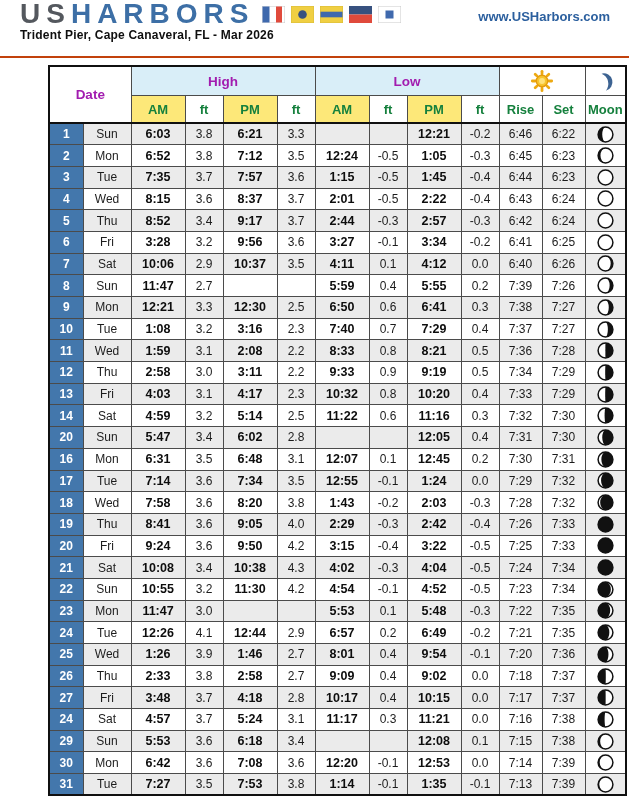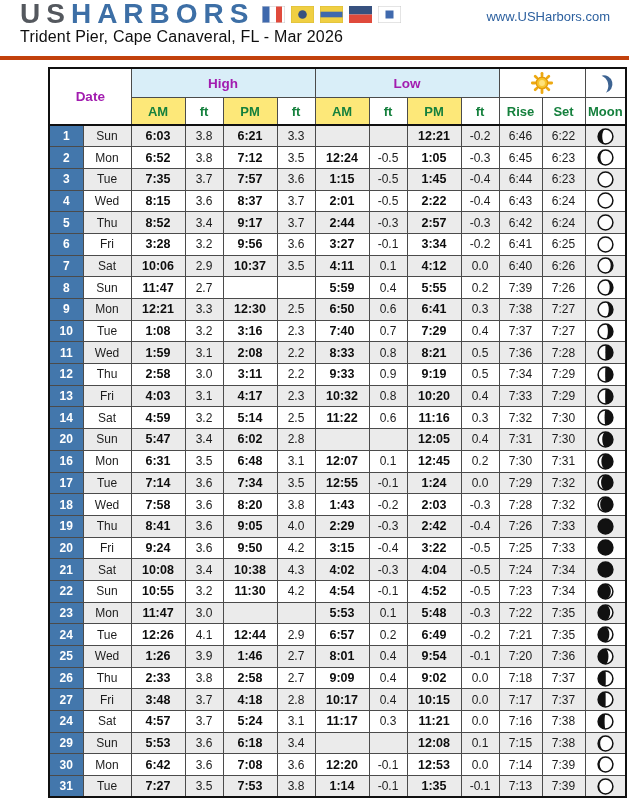--- a/index.html
+++ b/index.html
@@ -1,30 +1,30 @@
 <!DOCTYPE html>
 <html><head>
 <meta charset="utf-8">
 <style>
   html,body{margin:0;padding:0}
   body{
     width:629px;height:800px;background:#ffffff;overflow:hidden;
     font-family:"Liberation Sans", sans-serif;position:relative;
   }
   
-  .page-header{position:relative;height:56px;border-bottom:4px solid #c2410c}
+  .page-header{position:relative;height:56px;border-bottom:2px solid #c2410c}
   .logo{position:absolute;left:20px;top:0;display:flex;align-items:center;height:28px}
   .logo-text{font-weight:bold;font-size:28px;letter-spacing:6px;line-height:28px}
   .logo-us{color:#54585e}
   .logo-harbors{color:#3d6fa6}
   .flags{display:flex;gap:6px;margin-left:8px;align-items:center}
   .flag{width:23px;height:17px;display:block}
-  .website{position:absolute;right:19px;top:9px;color:#2b5f9e;font-weight:normal;
+  .website{position:absolute;right:19px;top:9px;color:#2b5f9e;font-weight:bold;
     font-size:13px;text-decoration:none}
-  .title{position:absolute;left:20px;top:28px;font-size:16px;font-weight:normal;
+  .title{position:absolute;left:20px;top:28px;font-size:12px;font-weight:bold;
     color:#0f0f0f;margin:0;letter-spacing:.2px}
 
   
   table.tide{border-collapse:collapse;table-layout:fixed;width:577px;
     margin:7px 0 0 48px;border:2px solid #101010}
   .tide th,.tide td{border:1px solid #4b4b4b;text-align:center;padding:0;
     overflow:hidden;white-space:nowrap;vertical-align:middle}
   .tide thead{border-bottom:2px solid #101010}
   .tide thead tr.group-row th{height:28px;font-size:13.5px;color:#a21caf}
   .tide thead tr.sub-row th{height:26px;font-size:13px;color:#15803d}

